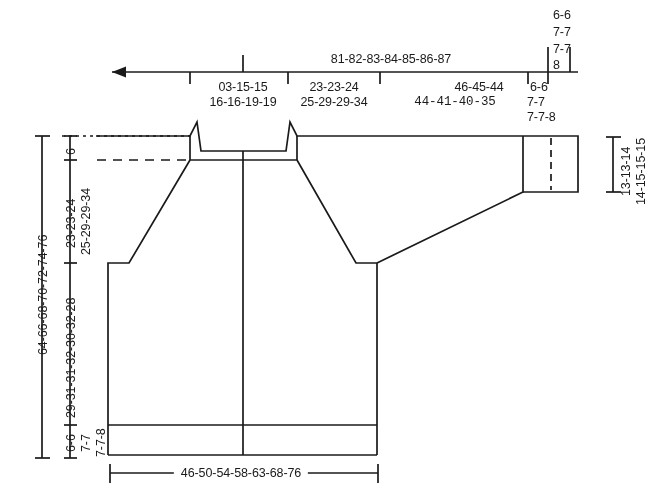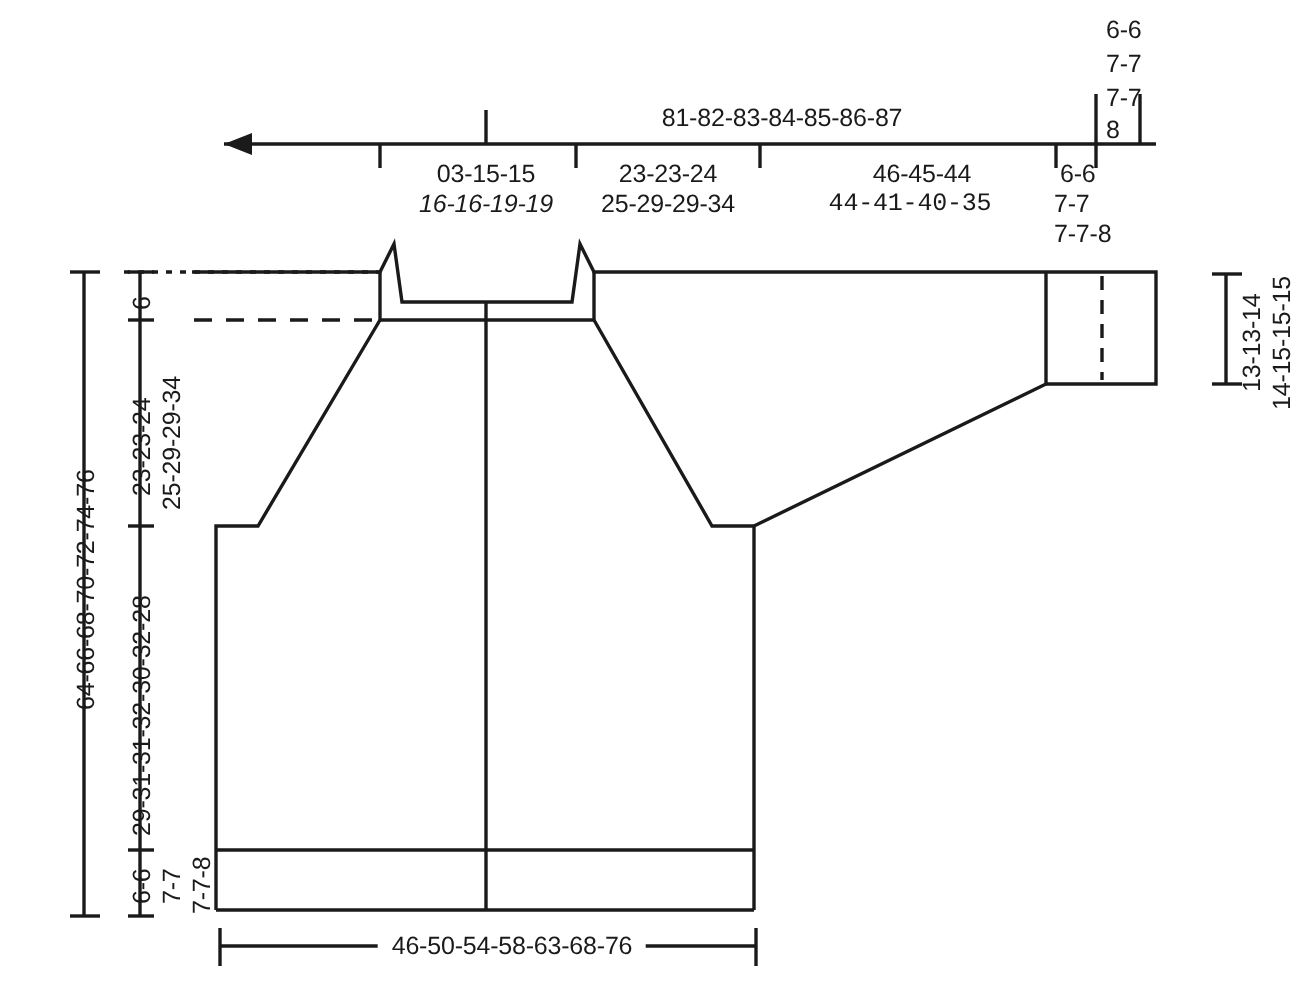--- a/index.html
+++ b/index.html
@@ -117,26 +117,26 @@
 
       <path d="M523 136 L578 136 L578 192 L523 192"></path>
 
       <line x1="551" y1="138" x2="551" y2="190" stroke-dasharray="7 5"></line>
     </g>
   </svg>
 
   <div class="lbl c" style="left:391px; top:52px;">81-82-83-84-85-86-87</div>
 
   <div class="lbl c" style="left:243px; top:80px;">03-15-15</div>
-  <div class="lbl c" style="left:243px; top:95px;font-style:italic;">16-16-19-19</div>
+  <div class="lbl c" style="left:243px; top:95px;">16-16-19-19</div>
 
   <div class="lbl c" style="left:334px; top:80px;">23-23-24</div>
   <div class="lbl c" style="left:334px; top:95px;">25-29-29-34</div>
 
-  <div class="lbl c" style="left:461px; top:80px;">46-45-44</div>
+  <div class="lbl c" style="left:479px; top:80px;">46-45-44</div>
   <div class="lbl c" style="left:455px; top:95px;font-family:Liberation Mono, monospace;">44-41-40-35</div>
 
   <div class="lbl" style="left:530px; top:80px;">6-6</div>
   <div class="lbl" style="left:527px; top:95px;">7-7</div>
   <div class="lbl" style="left:527px; top:110px;">7-7-8</div>
 
   <div class="lbl" style="left:553px; top:8px;">6-6</div>
   <div class="lbl" style="left:553px; top:25px;">7-7</div>
   <div class="lbl" style="left:553px; top:42px;">7-7</div>
   <div class="lbl" style="left:553px; top:58px;">8</div>
@@ -150,15 +150,15 @@
 
   <div class="lbl rot" style="left:64px; top:418px;">29-31-31-32-30-32-28</div>
 
   <div class="lbl rot" style="left:64px; top:452px;">6-6</div>
   <div class="lbl rot" style="left:79px; top:452px;">7-7</div>
   <div class="lbl rot" style="left:94px; top:457px;">7-7-8</div>
 
   <div class="lbl rot" style="left:619px; top:196px;">13-13-14</div>
   <div class="lbl rot" style="left:634px; top:205px;">14-15-15-15</div>
 
-  <div class="lbl c" style="left:256px; top:466px; background:#ffffff; padding:0 7px;">46-50-54-58-63-68-76</div>
+  <div class="lbl c" style="left:241px; top:466px; background:#ffffff; padding:0 7px;">46-50-54-58-63-68-76</div>
 
 </div>
 
 </body></html>

